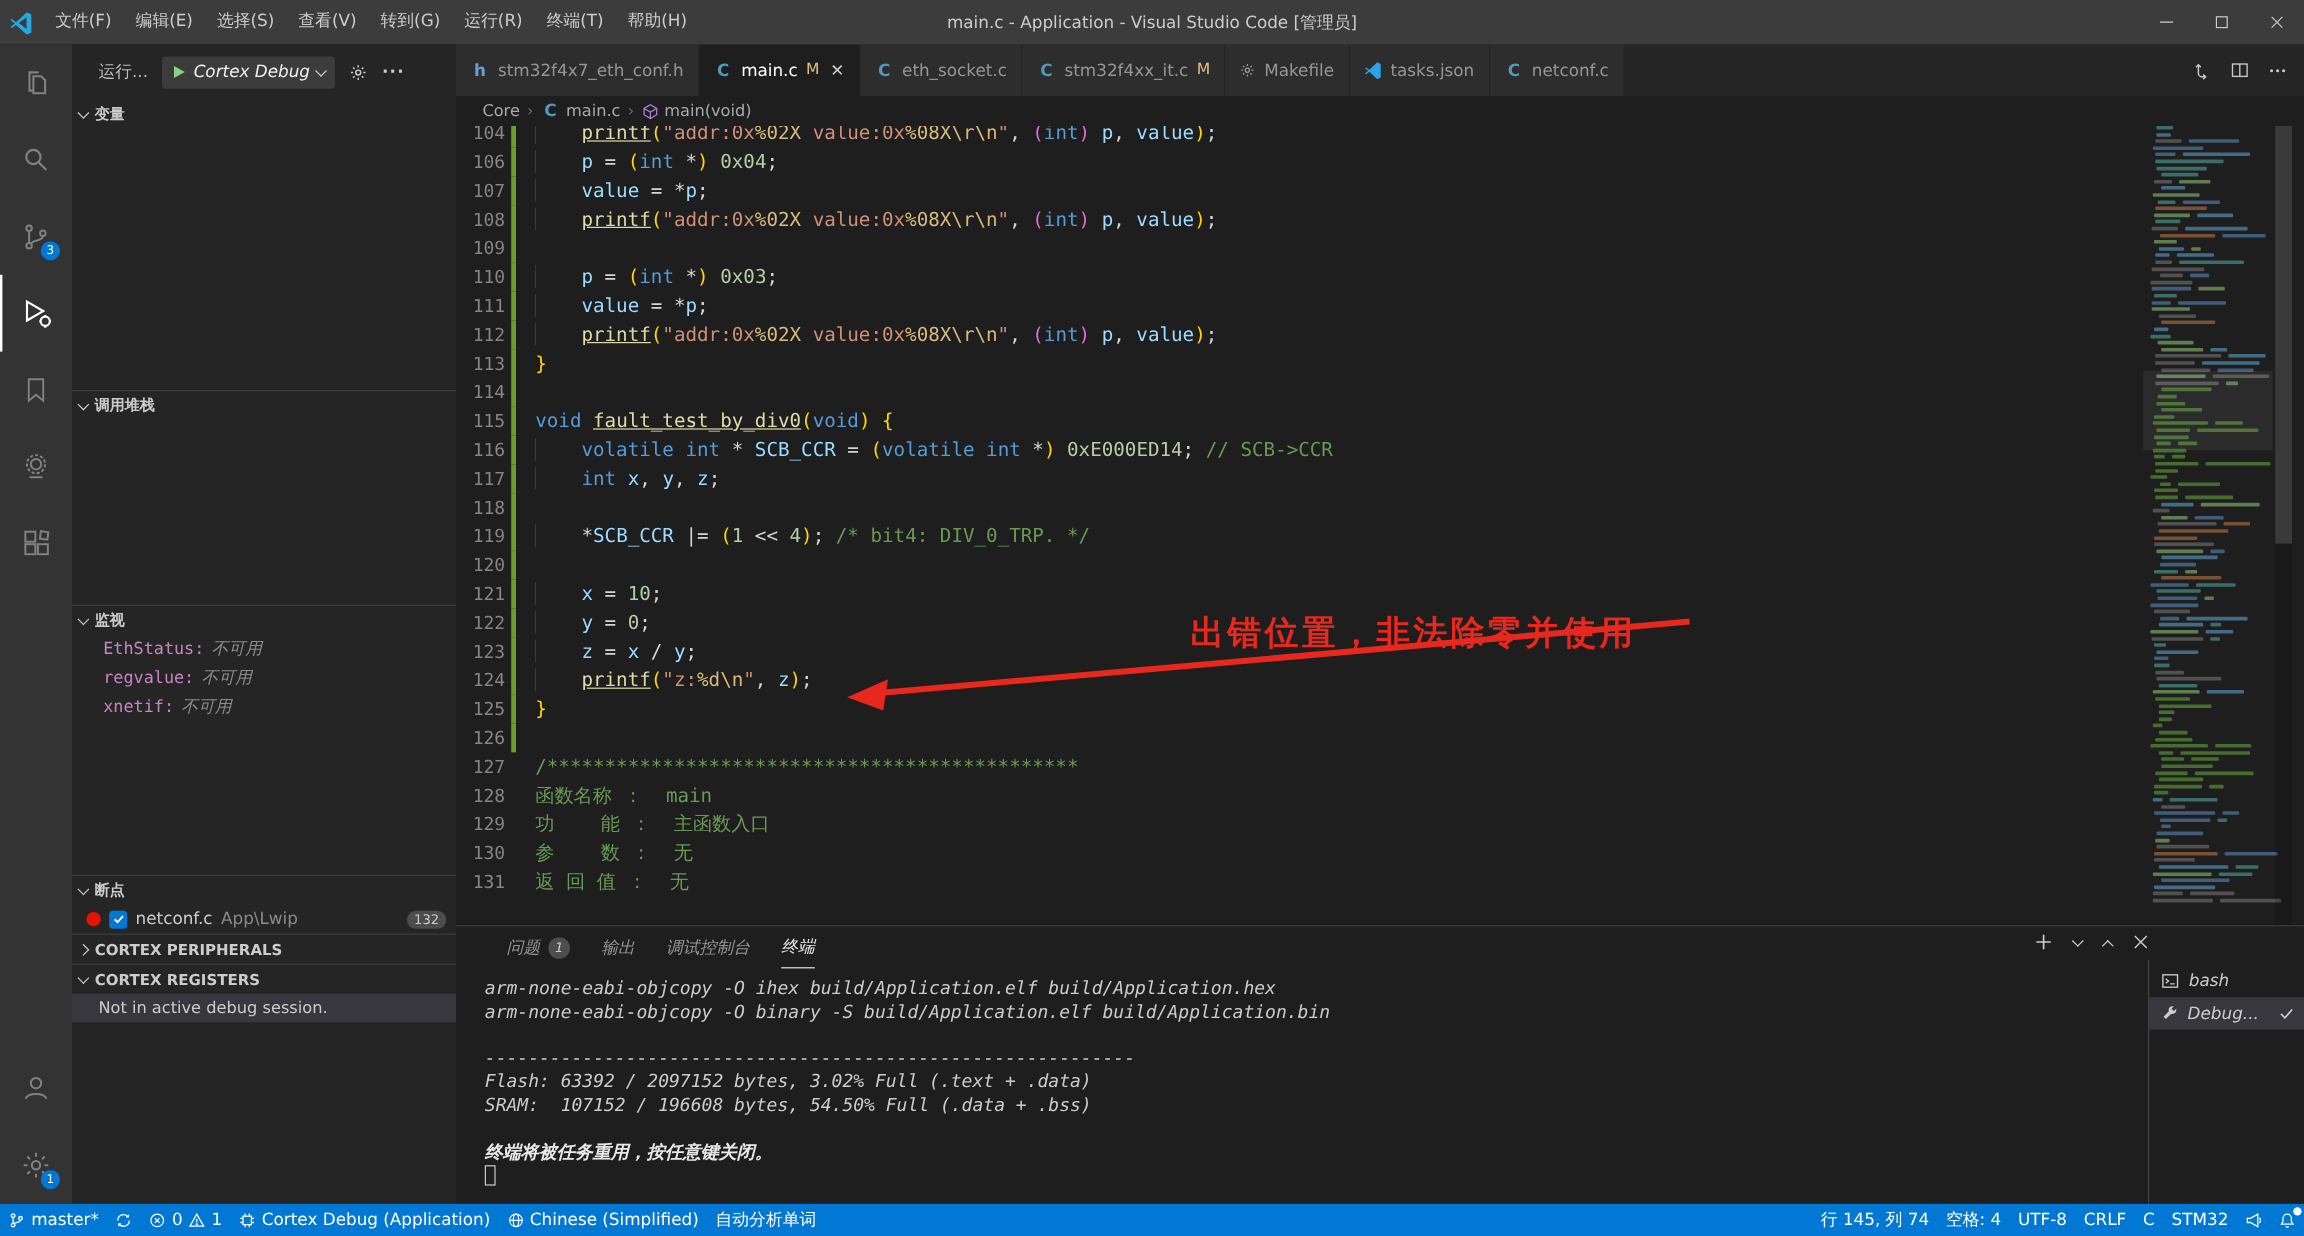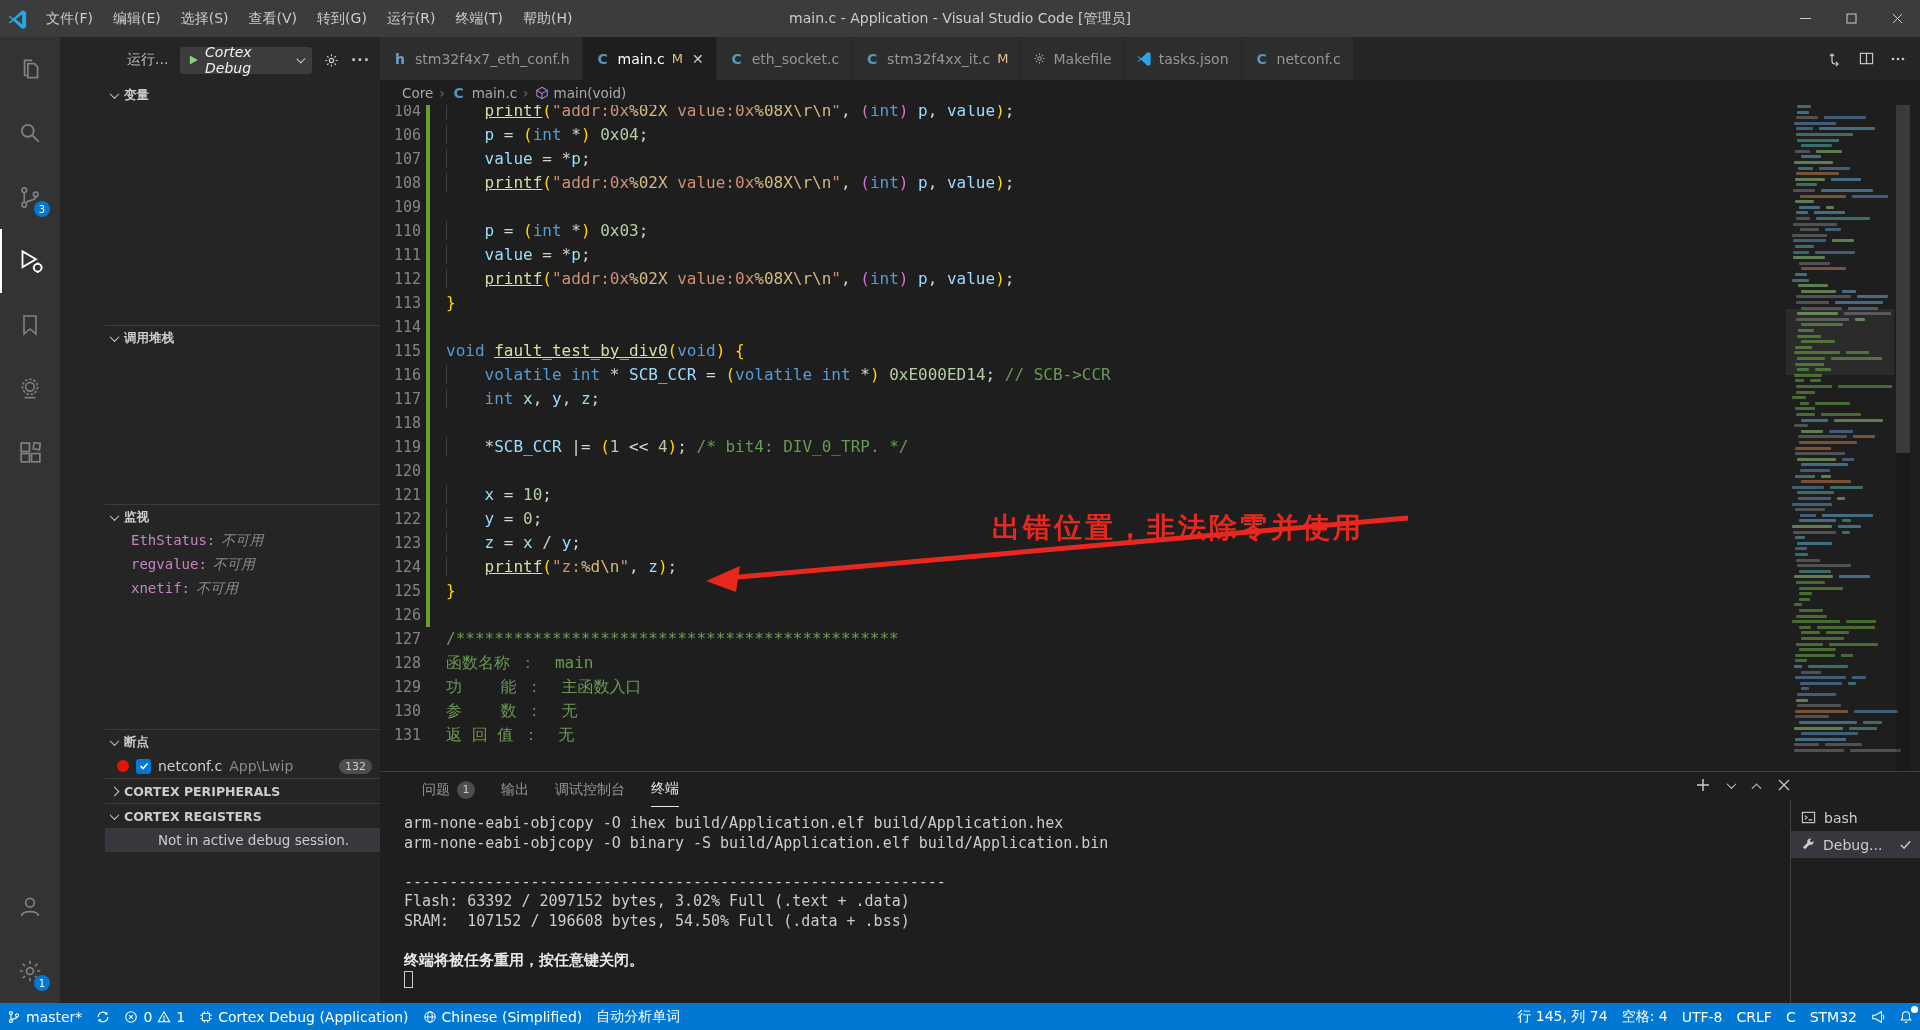--- a/index.html
+++ b/index.html
@@ -22,42 +22,42 @@
 
   
   #activitybar { width:60px; background:#333333; display:flex; flex-direction:column; align-items:center; position:relative; }
   .act-icon { width:60px; height:64px; display:flex; align-items:center; justify-content:center; color:#818181; position:relative; }
   .act-icon.active { color:#ffffff; border-left:2px solid #ffffff; }
   .act-badge { position:absolute; right:10px; bottom:12px; background:#0078d4; color:#fff; font-size:10px;
     min-width:16px; height:16px; border-radius:9px; display:flex; align-items:center; justify-content:center; padding:0 3px; }
   #act-bottom { margin-top:auto; width:100%; display:flex; flex-direction:column; align-items:center; }
 
   
-  #sidebar { width:320px; background:#252526; position:relative; font-size:14px;padding-left:45px; }
+  #sidebar { width:320px; background:#252526; position:relative; font-size:14px; }
   #run-toolbar { height:46px; display:flex; align-items:center; padding:0 10px 0 22px; }
   #run-title { color:#bbbbbb; font-size:14px; margin-right:12px; white-space:nowrap; }
   #debug-config { background:#3c3c3c; border-radius:3px; height:27px; display:flex; align-items:center; padding:0 8px; gap:6px; font-size:14px; color:#f0f0f0; font-style:italic; }
   .chev { width:7px; height:7px; border-right:1.4px solid #cccccc; border-bottom:1.4px solid #cccccc; display:inline-block; }
   .chev.down { transform:rotate(45deg) translate(-1px,-1px); }
   .chev.right { transform:rotate(-45deg); }
   .chev.up { transform:rotate(-135deg) translate(-2px,-2px); }
   #run-gear { margin-left:12px; color:#cccccc; }
   #run-more { margin-left:12px; color:#cccccc; letter-spacing:1px; font-weight:bold; }
   .section { border-top:1px solid #3c3c3c; }
   .section.first { border-top:none; }
   .sec-head { height:24px; display:flex; align-items:center; gap:6px; padding-left:6px; font-size:12.5px; font-weight:bold; color:#cccccc; }
   .watch-item { padding:3px 0 3px 26px; font-family:"DejaVu Sans Mono", monospace; font-size:14px; }
   .watch-name { color:#c586c0; }
   .watch-val { color:#8c8c8c; font-style:italic; margin-left:6px; }
   #bp-row { display:flex; align-items:center; gap:7px; padding:4px 8px 4px 12px; font-size:14px; }
   .bp-dot { width:12px; height:12px; border-radius:50%; background:#e51400; }
   .bp-check { width:15px; height:15px; background:#0078d4; border-radius:3px; display:flex; align-items:center; justify-content:center; }
   .bp-path { color:#8a8a8a; }
   .bp-badge { margin-left:auto; background:#4d4d4d; color:#cccccc; border-radius:10px; font-size:11px; padding:1px 6px; }
-  #no-session { background:#37373d; color:#cccccc; padding:4px 0 4px 22px; font-size:13.5px;text-align:center; }
+  #no-session { background:#37373d; color:#cccccc; padding:4px 0 4px 22px; font-size:13.5px; }
   .spacer-var { height:218px; }
   .spacer-watch { height:128px; }
   .spacer-stack { height:154px; }
 
   
   #editor-col { flex:1; display:flex; flex-direction:column; min-width:0; }
 
   
   #tabs-row { height:43px; background:#252526; display:flex; align-items:stretch; }
   .tab { display:flex; align-items:center; gap:7px; padding:0 12px; background:#2d2d2d; border-right:1px solid #252526; font-size:14px; color:#969696; white-space:nowrap; }
@@ -92,21 +92,21 @@
   #arrow-svg { position:absolute; left:0; top:0; pointer-events:none; }
 
   
   #minimap { position:absolute; left:1410px; top:0; width:100px; height:666px; }
   .mm-row { position:absolute; height:3px; border-radius:1px; }
   #mm-slider { position:absolute; left:1406px; top:204px; width:108px; height:66px; background:rgba(255,255,255,0.06); }
   #vscroll { position:absolute; left:1516px; top:0; width:14px; height:666px; background:rgba(0,0,0,0.15); }
   #vscroll-slider { position:absolute; left:0; top:0; width:14px; height:348px; background:rgba(121,121,121,0.35); }
 
   
-  #panel { height:232px; border-top:1px solid #3e3e3e; position:relative; background:#1e1e1e; }
+  #panel { height:232px; border-top:1px solid #3e3e3e; position:relative; background:#1e1e1e;font-style:italic; }
   #panel-tabs { height:35px; display:flex; align-items:center; gap:26px; padding-left:42px; font-size:14px; color:#969696; }
   .ptab { display:flex; align-items:center; gap:7px; height:35px; }
   .ptab.active { color:#e7e7e7; border-bottom:1px solid #e7e7e7; }
   .ptab-badge { background:#4d4d4d; color:#cccccc; border-radius:50%; width:18px; height:18px; font-size:11px; display:flex; align-items:center; justify-content:center; }
   #panel-actions { position:absolute; right:130px; top:6px; display:flex; gap:18px; color:#cccccc; align-items:center; }
   #terminal { position:absolute; left:24px; top:42px; font-family:"DejaVu Sans Mono", monospace; font-size:15px; line-height:19.5px; color:#cccccc; white-space:pre; }
   .tl-bright { font-weight:bold; color:#e8e8e8; }
   .cursor-box { display:inline-block; width:9px; height:17px; border:1px solid #cccccc; vertical-align:middle; }
   #term-list { position:absolute; left:1410px; top:28px; right:0; bottom:0; border-left:1px solid #414141; padding-top:4px; }
   .term-row { height:27px; display:flex; align-items:center; gap:8px; padding:0 8px 0 10px; font-size:14px; color:#cccccc; }

